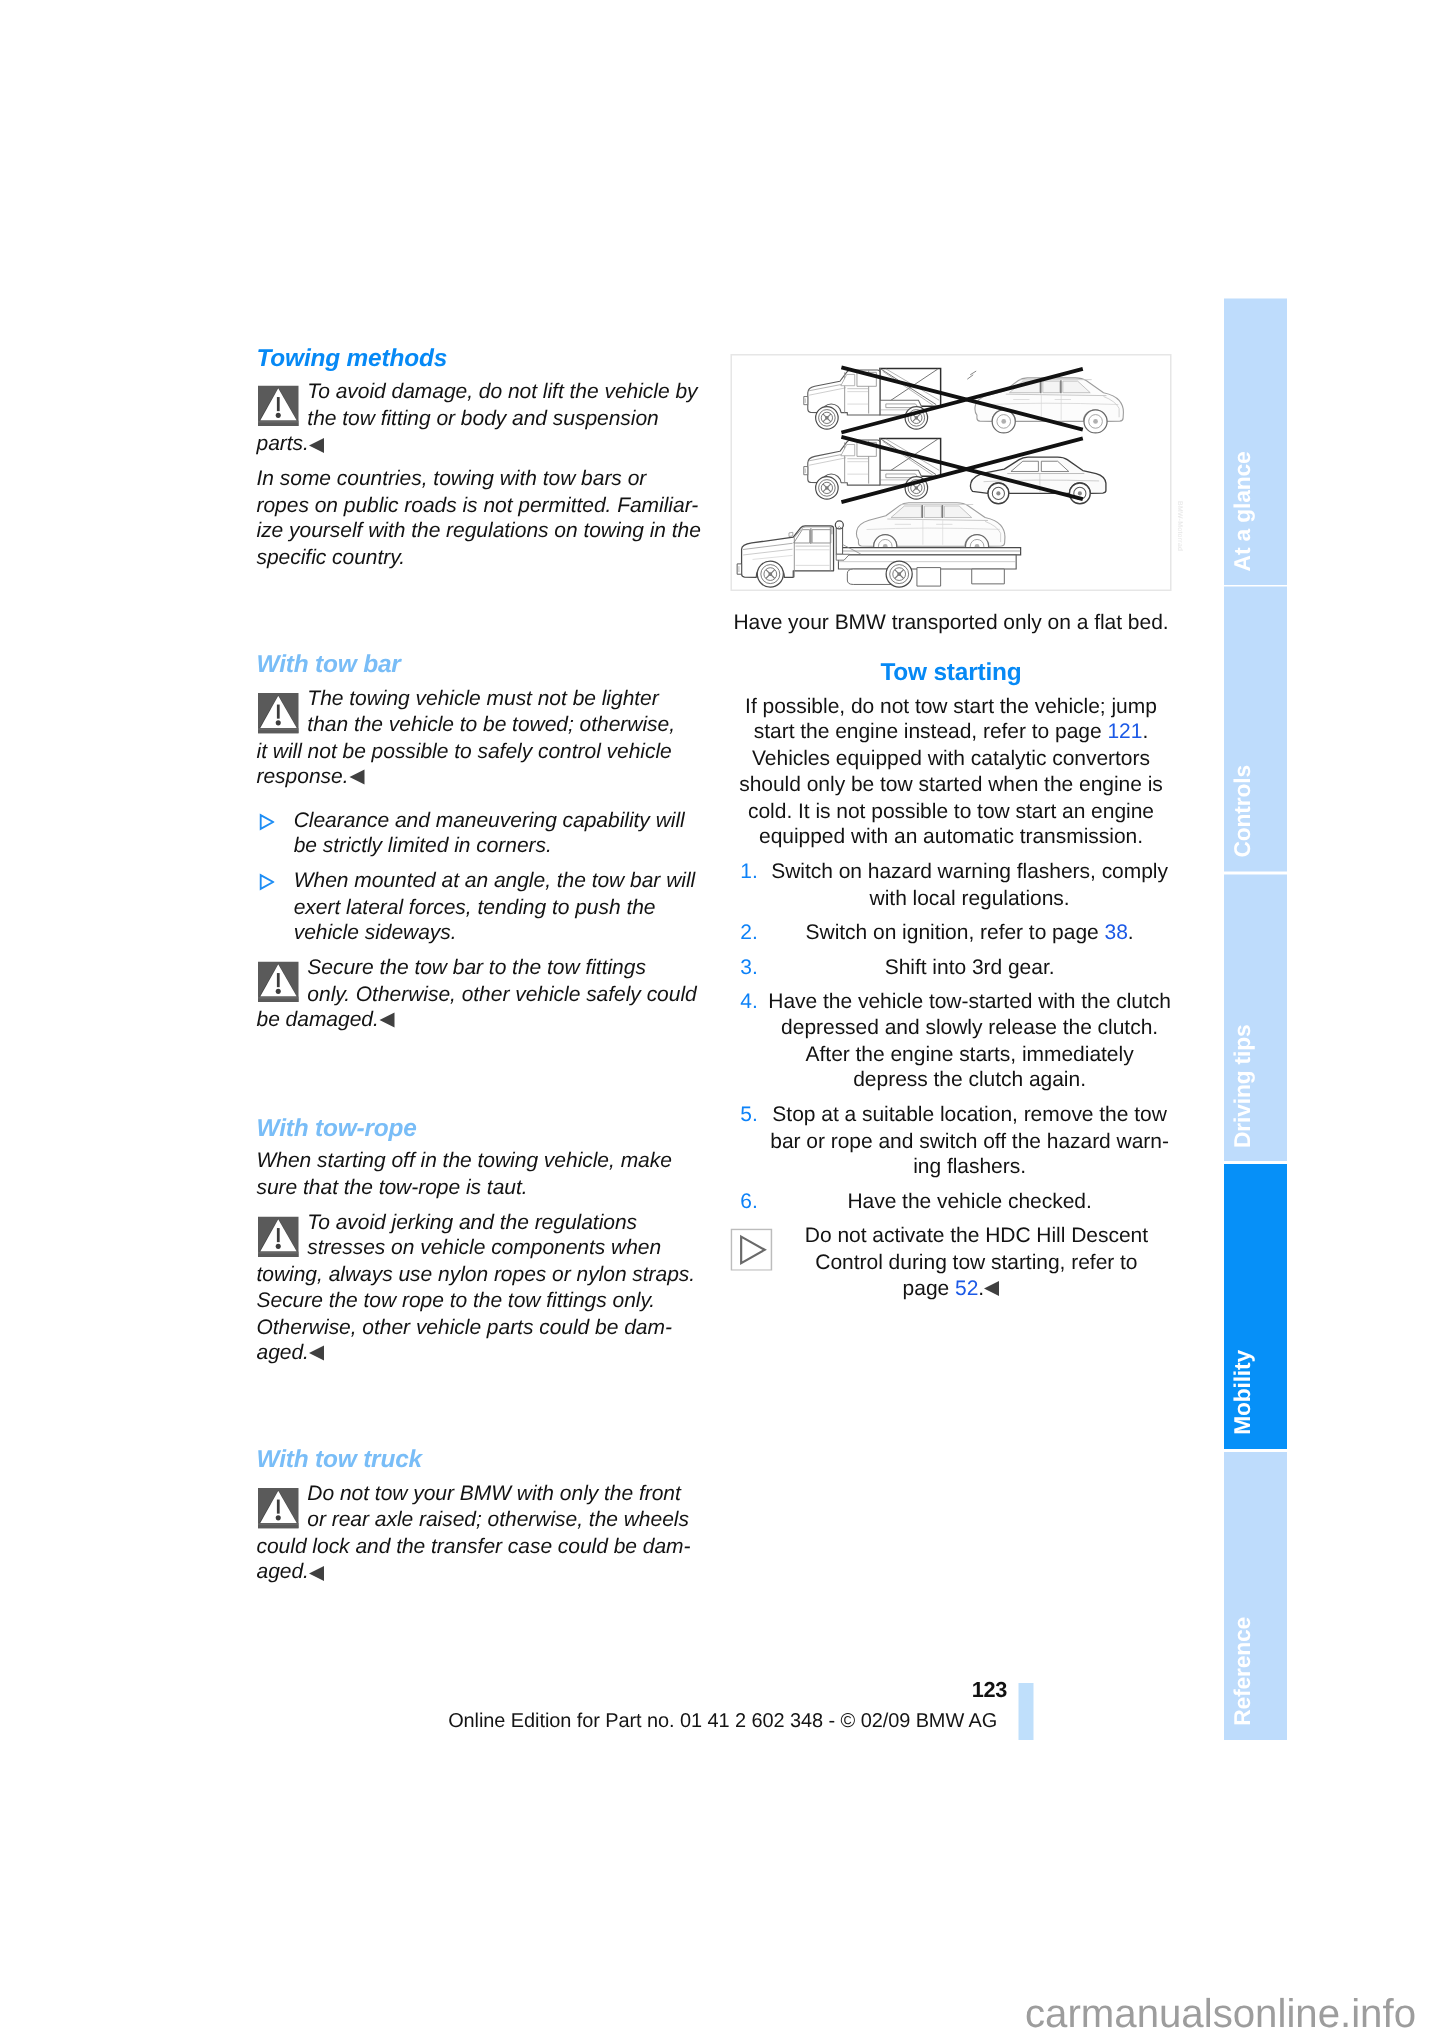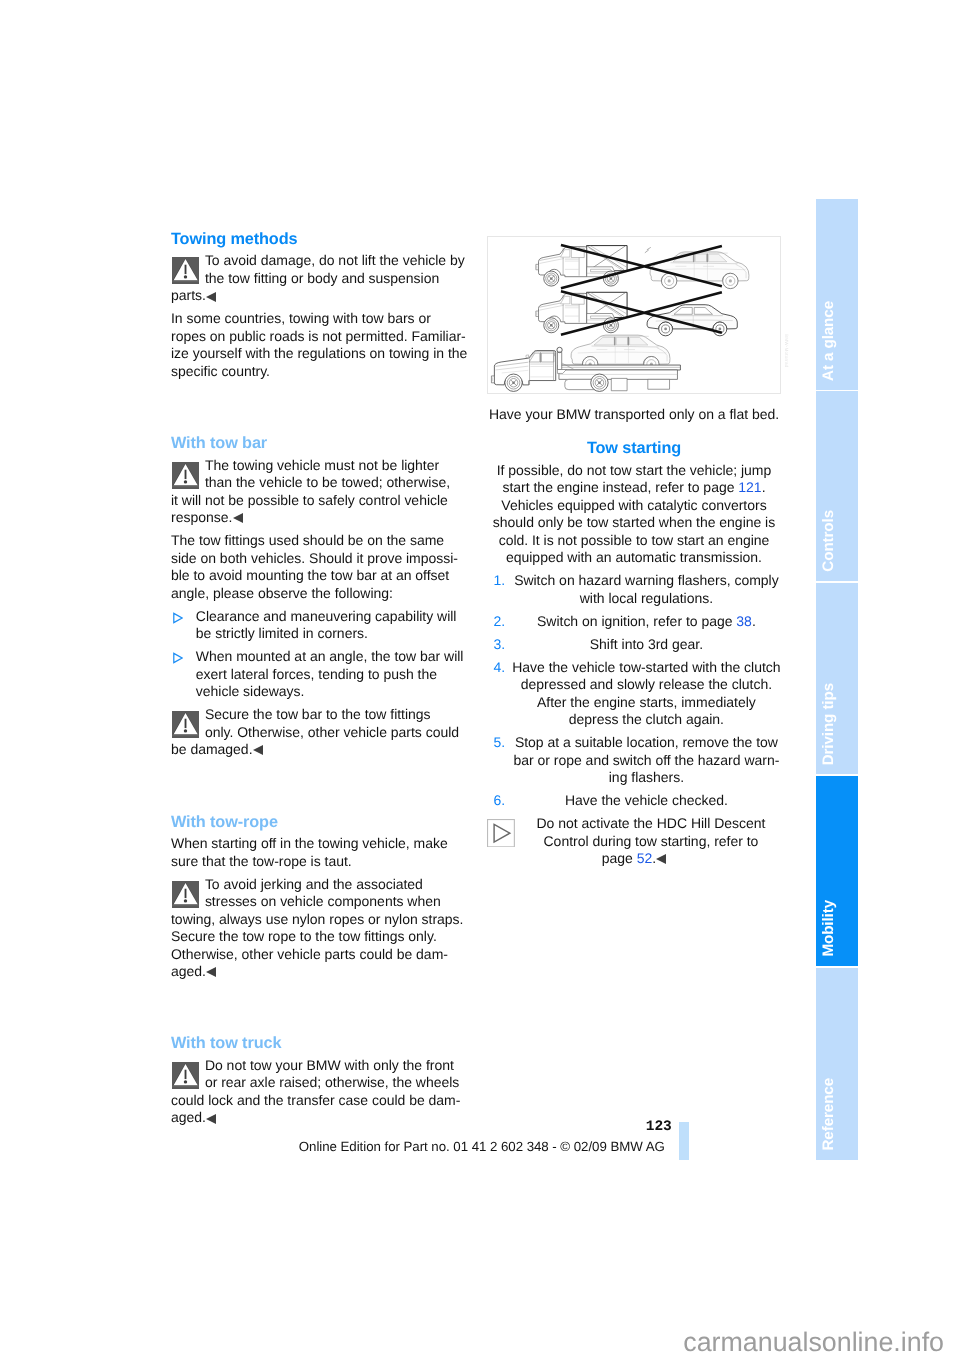--- a/index.html
+++ b/index.html
@@ -5,21 +5,21 @@
 <style>
   html,body{margin:0;padding:0;background:#ffffff;}
   body{width:960px;height:1358px;font-family:"Liberation Sans",sans-serif;
        overflow:hidden;position:relative;
        -webkit-font-smoothing:antialiased;text-rendering:geometricPrecision;}
   .page{position:absolute;left:0;top:0;width:960px;height:1358px;background:#fff;}
 
   
   .col{position:absolute;width:294px;font-size:14px;line-height:17.5px;color:#131313;
        letter-spacing:-0.02px;}
-  .colL{left:171px;top:230px;}
+  .colL{left:171px;top:230px;font-style:italic;}
   .colR{left:487px;top:405.5px;text-align:center;}
 
   .sec{font-size:16.3px;font-weight:bold;color:#0689f5;line-height:19.45px;
        height:19.45px;letter-spacing:-0.12px;}
   .sec.sub{color:#79bdf7;margin-top:36px;}
   .para{margin:0;padding:0;}
   .line{display:block;white-space:pre;}
   .blue{color:#1b59e6;}
 
   
@@ -49,21 +49,21 @@
   .tabs{position:absolute;left:815.5px;top:199px;width:42px;height:961px;}
   .tab{position:absolute;left:0;width:42px;background:#bedcfc;}
   .tab .lbl{position:absolute;left:0;bottom:9px;width:42px;text-align:center;
             writing-mode:vertical-rl;transform:rotate(180deg);
             font-size:15.2px;font-weight:bold;color:#fff;white-space:nowrap;
             letter-spacing:-0.1px;line-height:26px;}
   .tab.active{background:#0690f8;}
 
   
   .pageno{position:absolute;left:571px;top:1120.3px;width:100.5px;text-align:right;
-          font-size:14.5px;font-weight:bold;color:#111;letter-spacing:-0.15px;line-height:14px;font-family:Liberation Mono, monospace;}
+          font-size:14.5px;font-weight:bold;color:#111;letter-spacing:-0.15px;line-height:14px;}
   .footer{position:absolute;left:294.8px;top:1139.6px;width:370px;text-align:right;
           font-size:13.3px;color:#141414;letter-spacing:-0.05px;line-height:14px;white-space:nowrap;}
   .footbar{position:absolute;left:678.9px;top:1122.3px;width:10.3px;height:37.7px;background:#bfdffb;}
   .watermark{position:absolute;left:0;top:1326.8px;width:944px;text-align:right;
              font-size:26.8px;color:#9d9d9d;letter-spacing:0px;font-weight:400;line-height:30px;}
 </style>
 </head>
 <body>
 
 <div class="page">
@@ -103,26 +103,20 @@
             <circle cx="13.5" cy="19.9" r="1.7" fill="#3c3c3c"></circle>
             <rect x="0" y="23.4" width="27.4" height="1.5" fill="#666"></rect>
             <rect x="0" y="24.9" width="27.4" height="2.1" fill="#5a5a5a"></rect>
           </svg></div>
         <div class="line ind">The towing vehicle must not be lighter</div>
         <div class="line ind">than the vehicle to be towed; otherwise,</div>
         <div class="line">it will not be possible to safely control vehicle</div>
         <div class="line">response.<span class="endm"></span></div>
       </div>
       <div style="height: 5.5px;"></div>
-      <div class="para">
-        <div class="line">The tow fittings used should be on the same</div>
-        <div class="line">side on both vehicles. Should it prove impossi-</div>
-        <div class="line">ble to avoid mounting the tow bar at an offset</div>
-        <div class="line">angle, please observe the following:</div>
-      </div>
       <div style="height: 5.5px;"></div>
       <div class="item">
         <div class="mk">
           <span class="tri"><svg viewBox="0 0 12 12" width="12" height="12">
               <path d="M2.8 1.4 L11.1 6.0 L2.8 10.6 Z" fill="none" stroke="#1e8ef5" stroke-width="1.25" stroke-linejoin="miter"></path>
             </svg></span>
         </div>
         <div class="line">Clearance and maneuvering capability will</div>
         <div class="line">be strictly limited in corners.</div>
       </div>
@@ -142,42 +136,42 @@
         <div class="ico"><svg viewBox="0 0 27.4 27" width="27.4" height="27">
             <rect x="0" y="0" width="27.4" height="27" fill="#5a5a5a"></rect>
             <path d="M13.5 1.3 L26.6 24.1 L0.4 24.1 Z" fill="#3e3e3e"></path>
             <path d="M13.5 1.9 L25.85 23.4 L1.5 23.4 Z" fill="#ffffff"></path>
             <rect x="12.6" y="7.7" width="1.85" height="9.4" fill="#3c3c3c"></rect>
             <circle cx="13.5" cy="19.9" r="1.7" fill="#3c3c3c"></circle>
             <rect x="0" y="23.4" width="27.4" height="1.5" fill="#666"></rect>
             <rect x="0" y="24.9" width="27.4" height="2.1" fill="#5a5a5a"></rect>
           </svg></div>
         <div class="line ind">Secure the tow bar to the tow fittings</div>
-        <div class="line ind">only. Otherwise, other vehicle parts could</div>
+        <div class="line ind">only. Otherwise, other vehicle safely could</div>
         <div class="line">be damaged.<span class="endm"></span></div>
       </div>
       <div style="height: 17.9px;"></div>
       <div class="sec sub">With tow-rope</div>
       <div style="height: 3px;"></div>
       <div class="para">
         <div class="line">When starting off in the towing vehicle, make</div>
         <div class="line">sure that the tow-rope is taut.</div>
       </div>
       <div style="height: 5.5px;"></div>
       <div class="para iconblock">
         <div class="ico"><svg viewBox="0 0 27.4 27" width="27.4" height="27">
             <rect x="0" y="0" width="27.4" height="27" fill="#5a5a5a"></rect>
             <path d="M13.5 1.3 L26.6 24.1 L0.4 24.1 Z" fill="#3e3e3e"></path>
             <path d="M13.5 1.9 L25.85 23.4 L1.5 23.4 Z" fill="#ffffff"></path>
             <rect x="12.6" y="7.7" width="1.85" height="9.4" fill="#3c3c3c"></rect>
             <circle cx="13.5" cy="19.9" r="1.7" fill="#3c3c3c"></circle>
             <rect x="0" y="23.4" width="27.4" height="1.5" fill="#666"></rect>
             <rect x="0" y="24.9" width="27.4" height="2.1" fill="#5a5a5a"></rect>
           </svg></div>
-        <div class="line ind">To avoid jerking and the associated</div>
+        <div class="line ind">To avoid jerking and the regulations</div>
         <div class="line ind">stresses on vehicle components when</div>
         <div class="line">towing, always use nylon ropes or nylon straps.</div>
         <div class="line">Secure the tow rope to the tow fittings only.</div>
         <div class="line">Otherwise, other vehicle parts could be dam-</div>
         <div class="line">aged.<span class="endm"></span></div>
       </div>
       <div style="height: 17.9px;"></div>
       <div class="sec sub">With tow truck</div>
       <div style="height: 3px;"></div>
       <div class="para iconblock">

